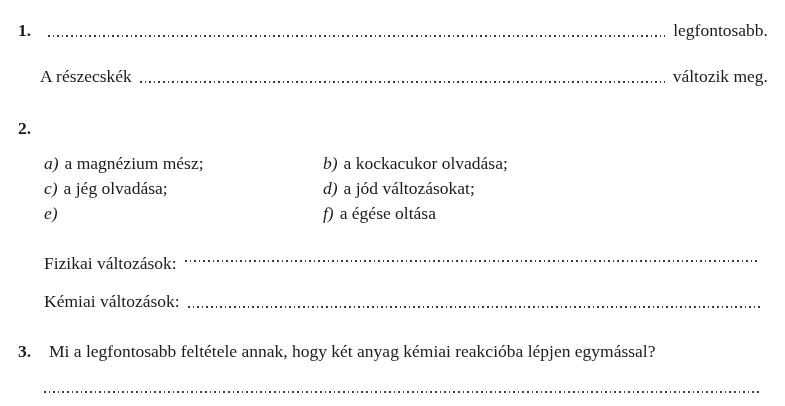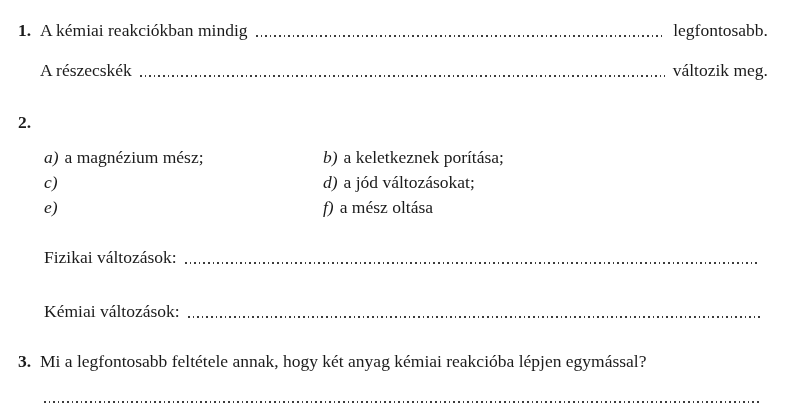--- a/index.html
+++ b/index.html
@@ -16,59 +16,58 @@
     color: #1b1b1b;
     overflow: hidden;
   }
   .row { display: flex; align-items: flex-end; }
   .qnum {
     font-weight: bold;
     flex: 0 0 22px;
     width: 22px;
   }
   .txt { white-space: nowrap; }
-  .wrap-txt { white-space: normal; }
+  .wrap-txt { white-space: normal; margin-left: 9px; }
   .dots {
     flex: 1 1 auto;
     height: 2px;
     margin: 0 8px 4px 8px;
     background-image: repeating-linear-gradient(to right, #3c3c3c 0 1.6px, transparent 1.6px 4.6px);
   }
   .indent-2 { margin-left: 22px; }   
   .indent-3 { margin-left: 26px; }   
-  .q1-line2 { margin-top: 18px; justify-content: space-between; }
+  .q1-line2 { margin-top: 24px; justify-content: space-between; }
   .q2-header { margin-top: 30px; }
   .items-grid {
     margin-top: 13px;
     margin-left: 26px;
     display: grid;
     grid-template-columns: 279px 1fr;
     row-gap: 3px;
   }
   .item { display: flex; align-items: baseline; }
   .item .letter { font-style: italic; margin-right: 6px; white-space: nowrap; }
-  .answers-row-1 { margin-top: 28px; }
-  .answers-row-2 { margin-top: 32px; }
+  .answers-row-1 { margin-top: 28px; align-items: center; }
+  .answers-row-2 { margin-top: 16px; }
   .q3-row { margin-top: 28px; align-items: baseline; }
   .bottom-line {
     margin-top: 29px;
     margin-left: 26px;
     margin-right: 8px;
     height: 2px;
     background-image: repeating-linear-gradient(to right, #3c3c3c 0 1.6px, transparent 1.6px 4.6px);
   }
 </style>
 </head>
 <body>
 
 <div class="page">
 
   <div class="row">
     <span class="qnum">1.</span>
-    <span class="txt">A kémiai reakciókban mindig</span>
     <span class="dots"></span>
     <span class="txt">legfontosabb.</span>
   </div>
 
   <div class="row q1-line2 indent-2">
     <span class="txt">A részecskék</span>
     <span class="dots"></span>
     <span class="txt">változik meg.</span>
   </div>
 
@@ -76,35 +75,36 @@
     <span class="qnum">2.</span>
   </div>
 
   <div class="items-grid">
     <div class="item">
       <span class="letter">a)</span>
       <span>a magnézium mész;</span>
     </div>
     <div class="item">
       <span class="letter">b)</span>
-      <span>a keletkeznek porítása;</span>
+      <span>a kockacukor olvadása;</span>
     </div>
     <div class="item">
       <span class="letter">c)</span>
+      <span>a jég olvadása;</span>
     </div>
     <div class="item">
       <span class="letter">d)</span>
       <span>a jód változásokat;</span>
     </div>
     <div class="item">
       <span class="letter">e)</span>
     </div>
     <div class="item">
       <span class="letter">f)</span>
-      <span>a mész oltása</span>
+      <span>a égése oltása</span>
     </div>
   </div>
 
   <div class="row answers-row-1 indent-3">
     <span class="txt">Fizikai változások:</span>
     <span class="dots"></span>
   </div>
 
   <div class="row answers-row-2 indent-3">
     <span class="txt">Kémiai változások:</span>

